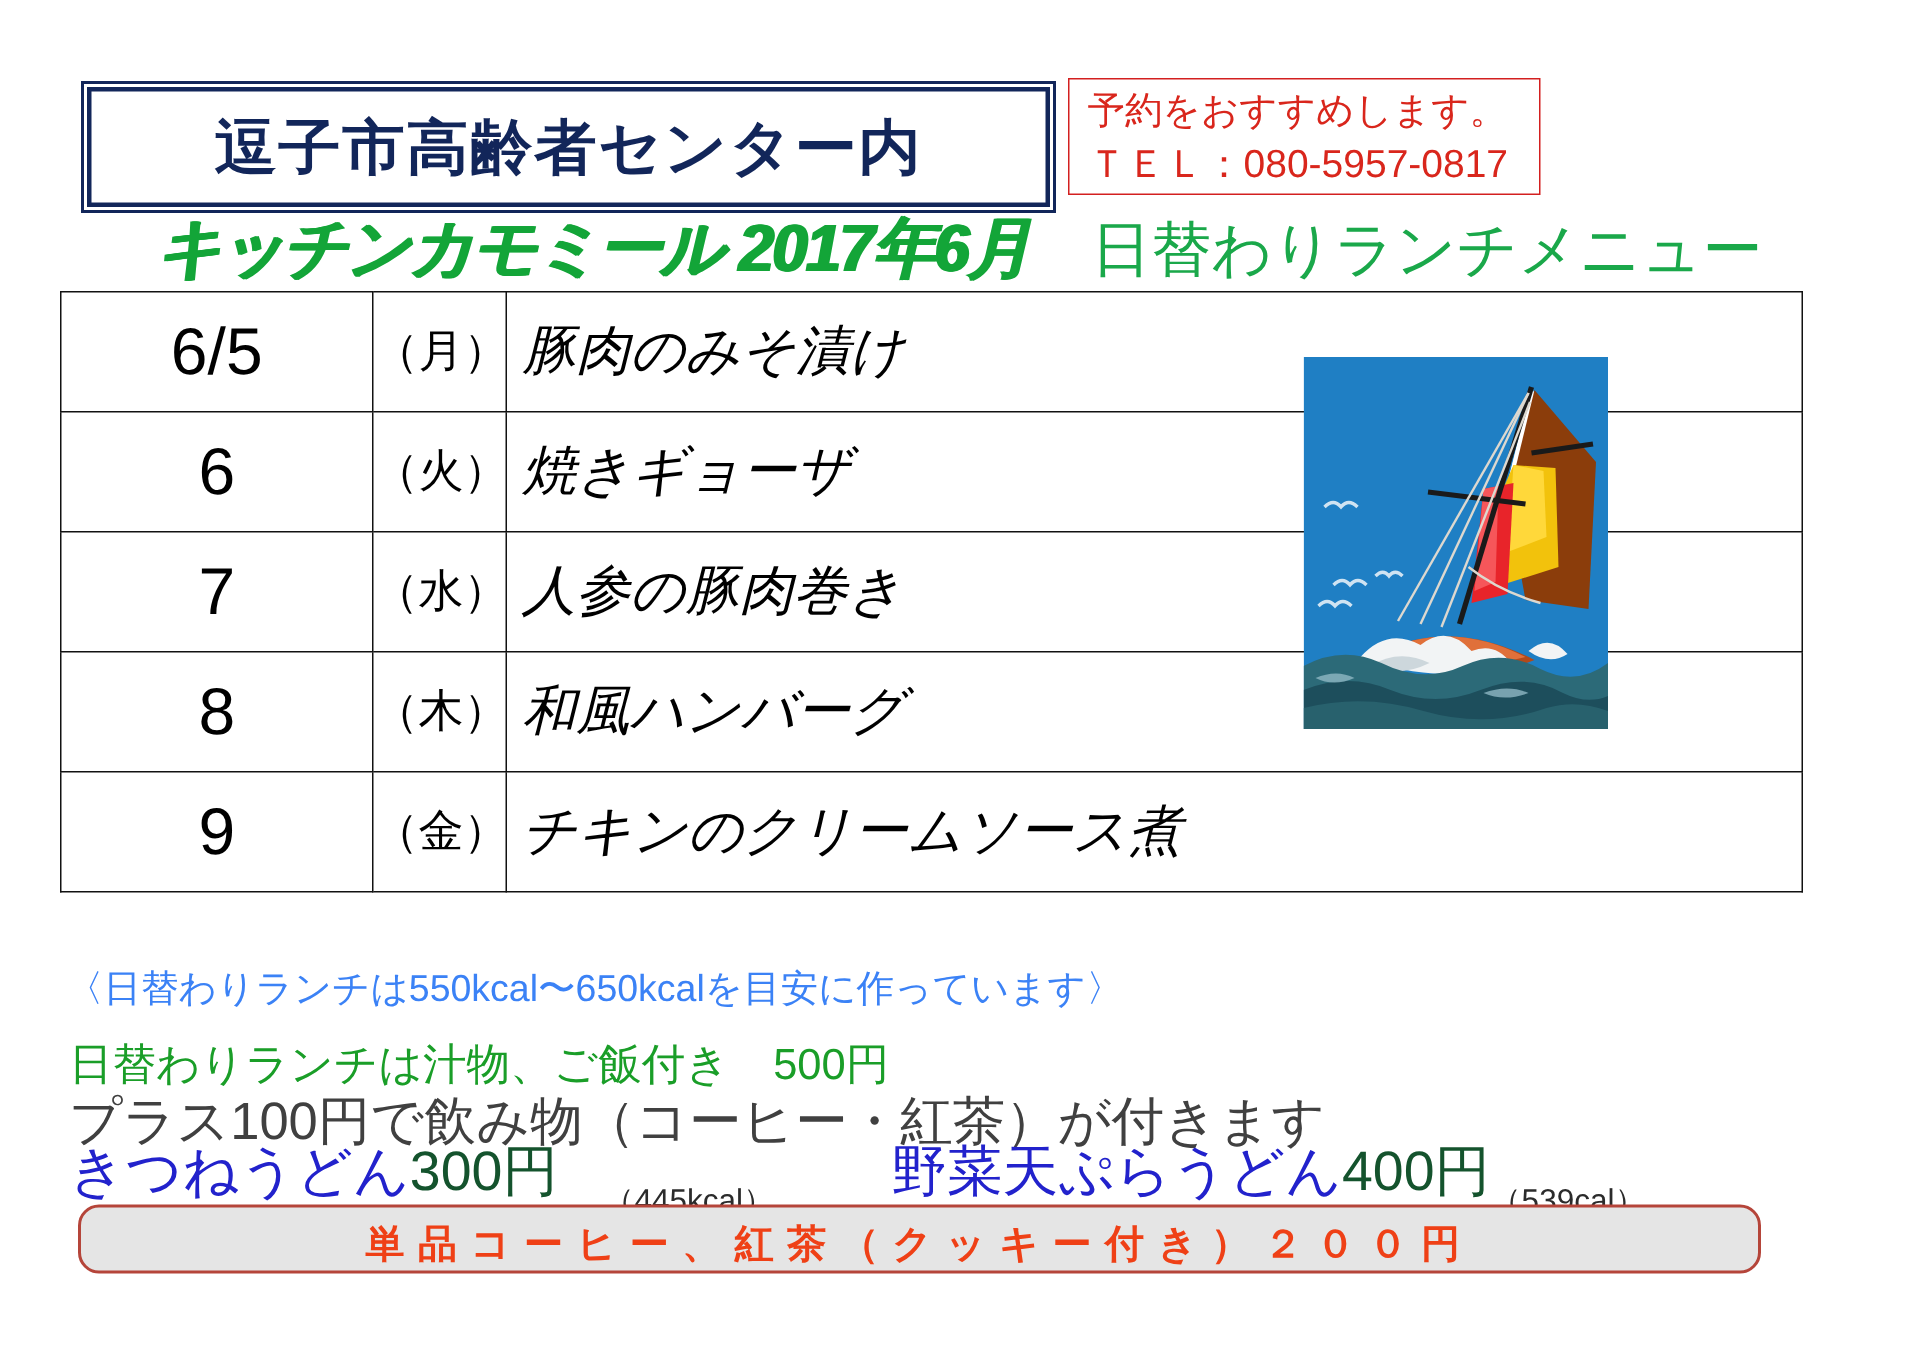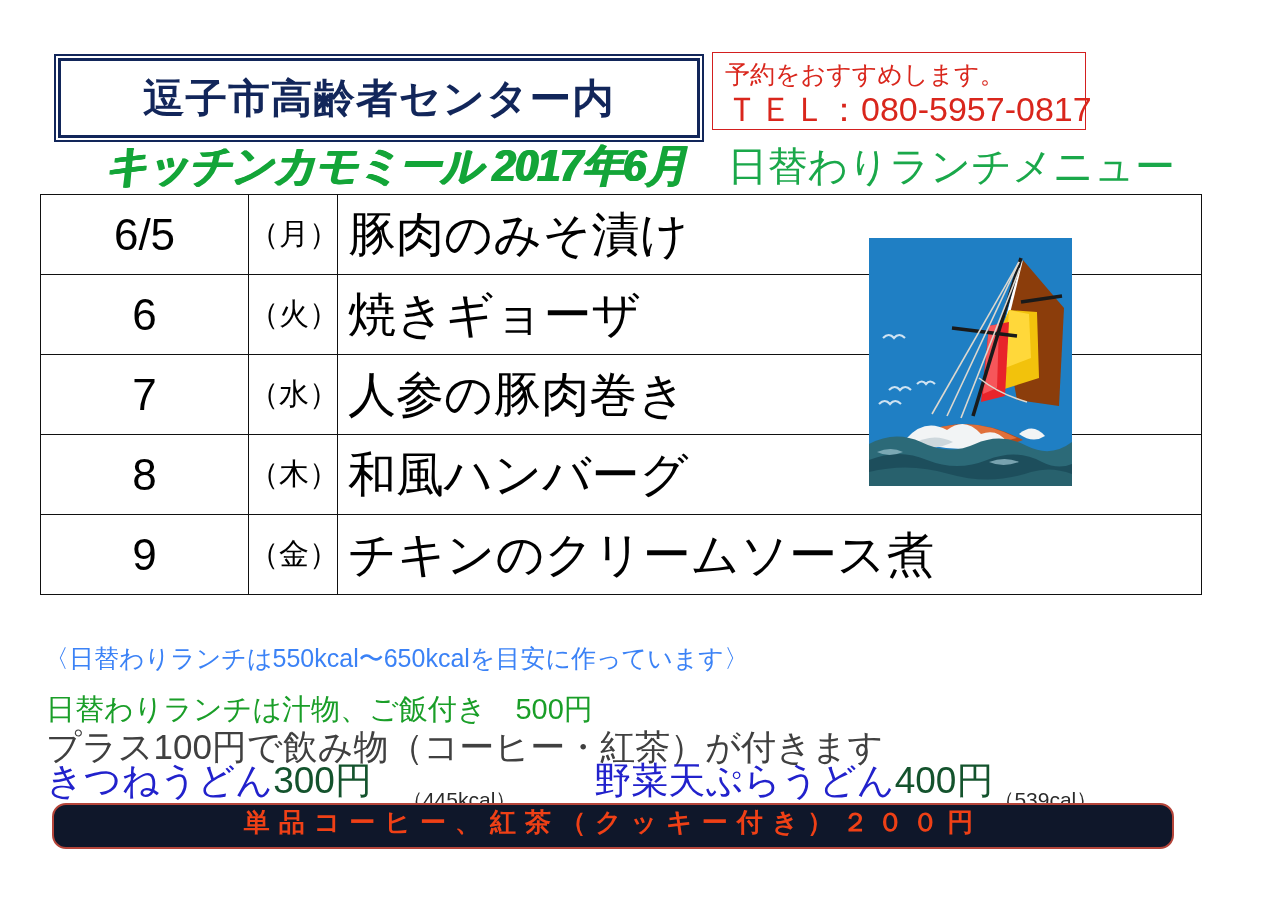--- a/index.html
+++ b/index.html
@@ -36,35 +36,35 @@
     color: #12265a;
     letter-spacing: 1px;
     white-space: nowrap;
     transform: scaleX(1.04);
   }
 
   .tel-box {
     position: absolute;
     left: 712px;
     top: 52px;
-    width: 374px;
+    width: 315px;
     height: 78px;
     border: 1.5px solid #d31f1f;
     box-sizing: border-box;
     padding: 4px 24px 0 12px;
   }
   .tel-box .tel-line {
     color: #d9261c;
     font-size: 25px;
     line-height: 35px;
     white-space: nowrap;
   }
   .tel-box .tel-line.num {
     letter-spacing: 0px;
-    font-size: 34px;
+    font-size: 26px;
   }
 
   
   .title-line {
     position: absolute;
     left: 0;
     top: 138px;
     width: 1280px;
     text-align: center;
     white-space: nowrap;
@@ -109,24 +109,25 @@
 
   .date-text {
     font-size: 44px;
     color: #000;
   }
   .day-text {
     font-size: 30px;
     color: #000;
   }
   .dish-text {
-    font-size: 48px;
+    font-size: 36px;
     color: #000;
     padding-left: 10px;
     white-space: nowrap;
+    font-style: italic;
   }
 
   
   .boat-img {
     position: absolute;
     left: 869px;
     top: 238px;
     width: 203px;
     height: 248px;
     overflow: hidden;
@@ -188,23 +189,23 @@
   .coffee-box {
     position: absolute;
     left: 52px;
     top: 803px;
     width: 1122px;
     height: 46px;
     border: 2.5px solid #b5453a;
     border-radius: 14px;
     box-sizing: border-box;
     display: flex;
-    align-items: flex-start;
+    align-items: flex-end;
     justify-content: center;
-    background: #0f172a;
+    background: #e5e5e5;
   }
   .coffee-text {
     font-size: 26px;
     font-weight: bold;
     color: #ef4016;
     letter-spacing: 9px;
     white-space: nowrap;
   }
 </style>
 </head>

